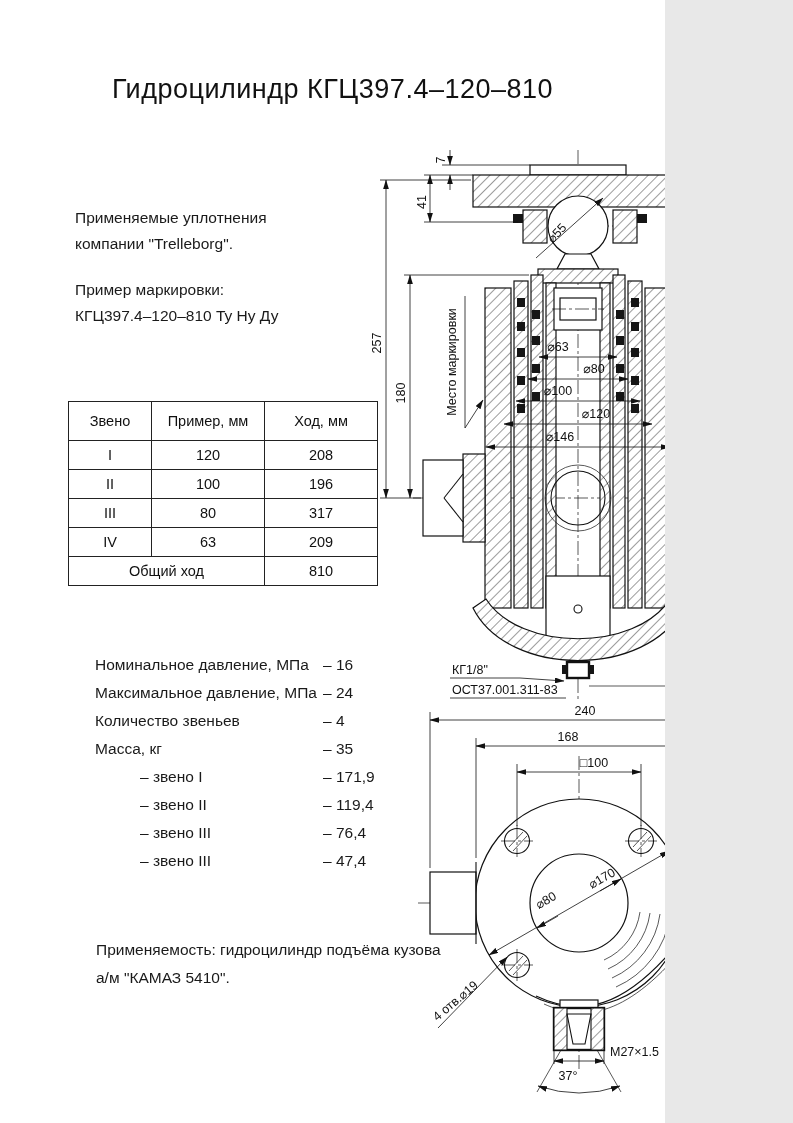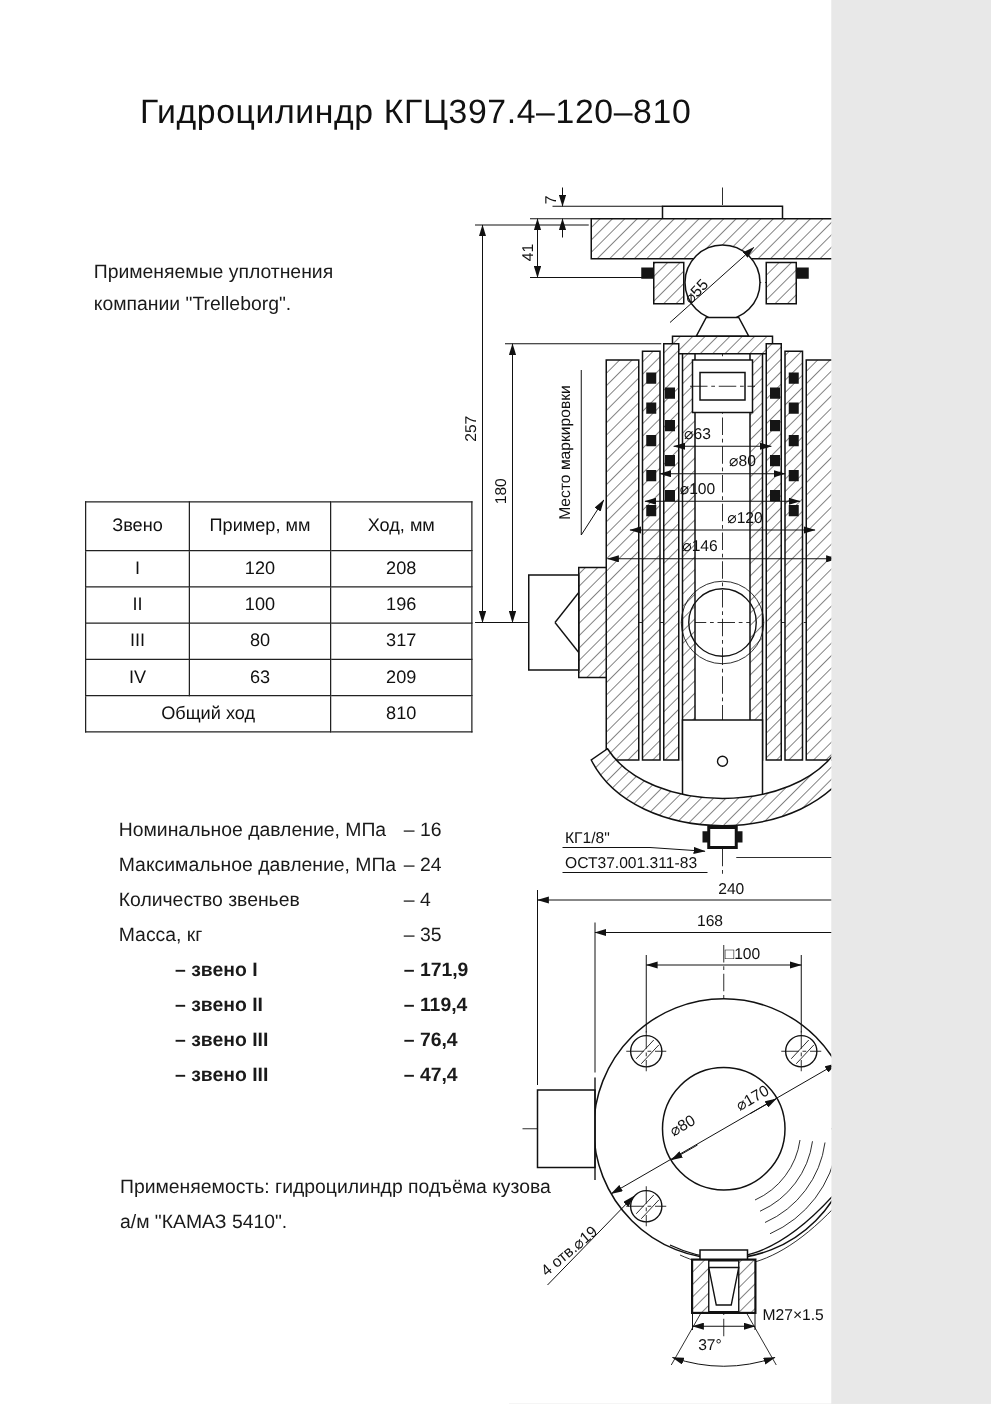--- a/index.html
+++ b/index.html
@@ -8,21 +8,21 @@
   .abs{position:absolute;}
   .title{top:74px;left:0;width:100%;text-align:center;font-size:27px;letter-spacing:.5px;color:#111;}
   .note{font-size:15.5px;line-height:26px;white-space:nowrap;}
   .spec-table{border-collapse:collapse;font-size:14.5px;text-align:center;color:#111;}
   .spec-table th,.spec-table td{border:1.4px solid #222;font-weight:normal;padding:0 6px;}
   .spec-table th{height:38px;width:100px;}
   .spec-table th:first-child{width:70px;}
   .spec-table td{height:28px;}
   .specs{font-size:15.5px;}
   .spec-row{display:grid;grid-template-columns:228px auto;height:28px;align-items:center;white-space:nowrap;margin-left:20px;}
-  .spec-row.ind{padding-left:45px;grid-template-columns:183px auto;font-weight:bold;}
+  .spec-row.ind{padding-left:45px;grid-template-columns:183px auto;}
   .apply{font-size:15.5px;line-height:28px;white-space:nowrap;margin-left:36px;}
   .watermark{top:489px;left:146px;font-size:58px;font-weight:700;color:#b9bedd;opacity:.78;
              letter-spacing:1px;white-space:nowrap;z-index:9;pointer-events:none;}
   svg{overflow:visible;}
   svg text{font-family:"Liberation Sans",sans-serif;font-size:12.5px;fill:#111;}
   .w{fill:#ffffff;stroke:#111;stroke-width:1.2;}
   .h{fill:url(#hA);stroke:#111;stroke-width:1.2;}
   .sl{fill:#151515;stroke:none;}
   .dl{stroke:#111;stroke-width:.8;fill:none;}
   .tl{stroke:#111;stroke-width:1.1;fill:none;}
@@ -35,20 +35,24 @@
 
 <div class="page">
 
   <div class="abs title">Гидроцилиндр КГЦ397.4–120–810</div>
 
   <div class="abs note" style="left:75px;top:205px">
     <div>Применяемые уплотнения</div>
     <div>компании "Trelleborg".</div>
   </div>
 
+  <div class="abs note" style="left:75px;top:277px">
+    <div>Пример маркировки:</div>
+    <div>КГЦ397.4–120–810 Ту Ну Ду</div>
+  </div>
 
   <table class="abs spec-table" style="left:68px;top:401px">
     <tbody>
         <tr>
       <th>Звено</th>
       <th>Пример, мм</th>
       <th>Ход, мм</th>
     </tr>
     <tr>
       <td>I</td>

